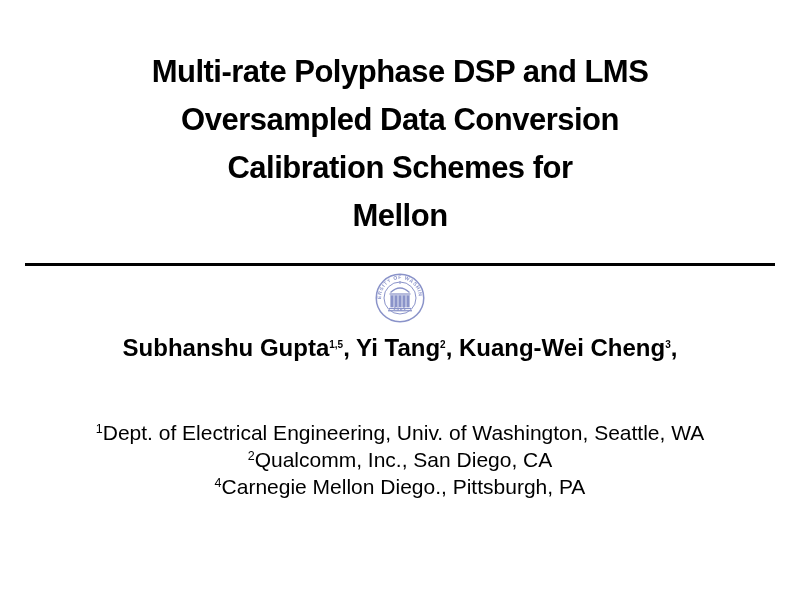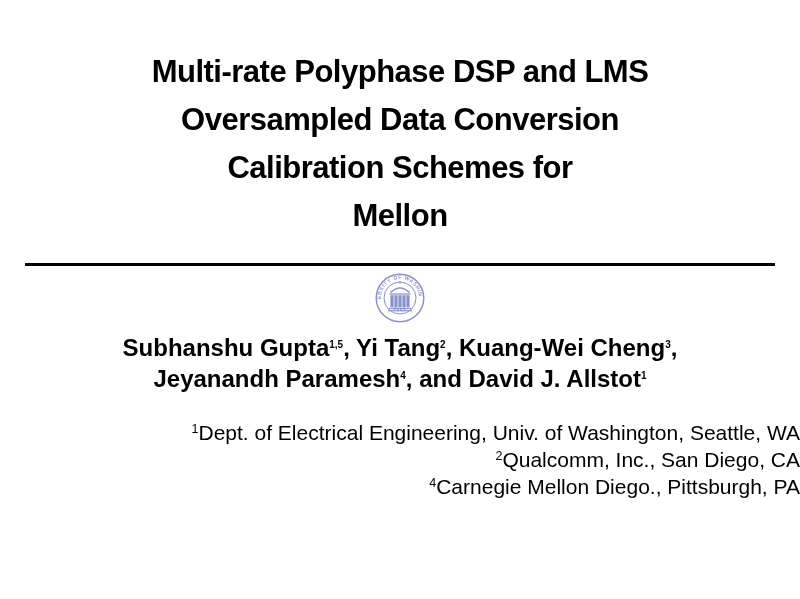--- a/index.html
+++ b/index.html
@@ -48,21 +48,21 @@
   .authors-block sup {
     font-size: 10px;
     line-height: 0;
     vertical-align: baseline;
     position: relative;
     top: -8px;
   }
   .affiliations-block {
     position: absolute;
     top: 419px; left: 0; right: 0;
-    text-align: right;
+    text-align: center;
     color: #000000;
     font-size: 21px;
     line-height: 27px;
     font-weight: normal;
   }
   .affiliations-block sup {
     font-size: 12.5px;
     line-height: 0;
     vertical-align: baseline;
     position: relative;
@@ -107,21 +107,20 @@
         <rect x="55.5" y="45" width="5" height="23"></rect>
         <rect x="63.5" y="45" width="5" height="23"></rect>
         <line x1="28" y1="71" x2="72" y2="71" stroke-width="2.5"></line>
         <line x1="26" y1="75.5" x2="74" y2="75.5" stroke-width="2.5"></line>
       </g>
     </svg>
   </div>
 
   <div class="authors-block">
     <div>Subhanshu Gupta<sup>1,5</sup>, Yi Tang<sup>2</sup>, Kuang-Wei Cheng<sup>3</sup>,</div>
-    <div>Jeyanandh Paramesh<sup>4</sup>, and David J. Allstot<sup>1</sup></div>
   </div>
 
   <div class="affiliations-block">
     <div><sup>1</sup><span>Dept. of Electrical Engineering, Univ. of Washington, Seattle, WA</span></div>
     <div><sup>2</sup><span>Qualcomm, Inc., San Diego, CA</span></div>
     <div><sup>4</sup><span>Carnegie Mellon Diego., Pittsburgh, PA</span></div>
   </div>
 
 </div>
 

